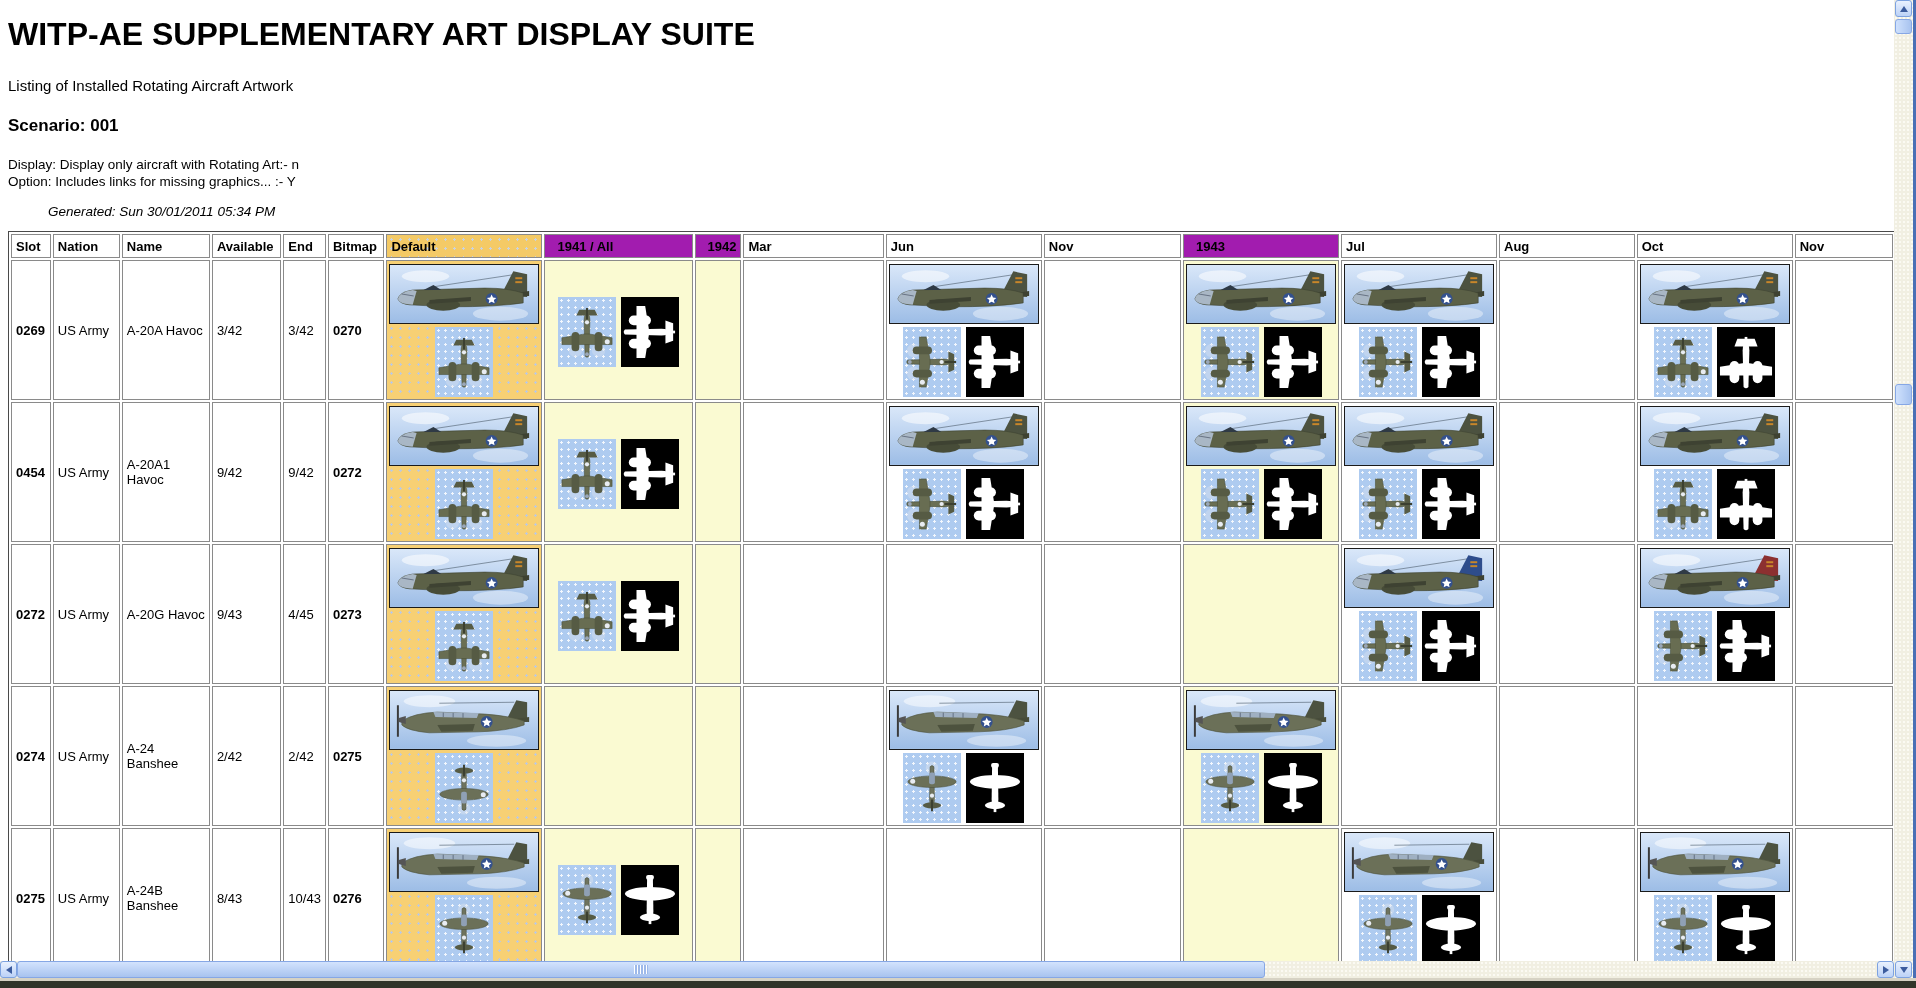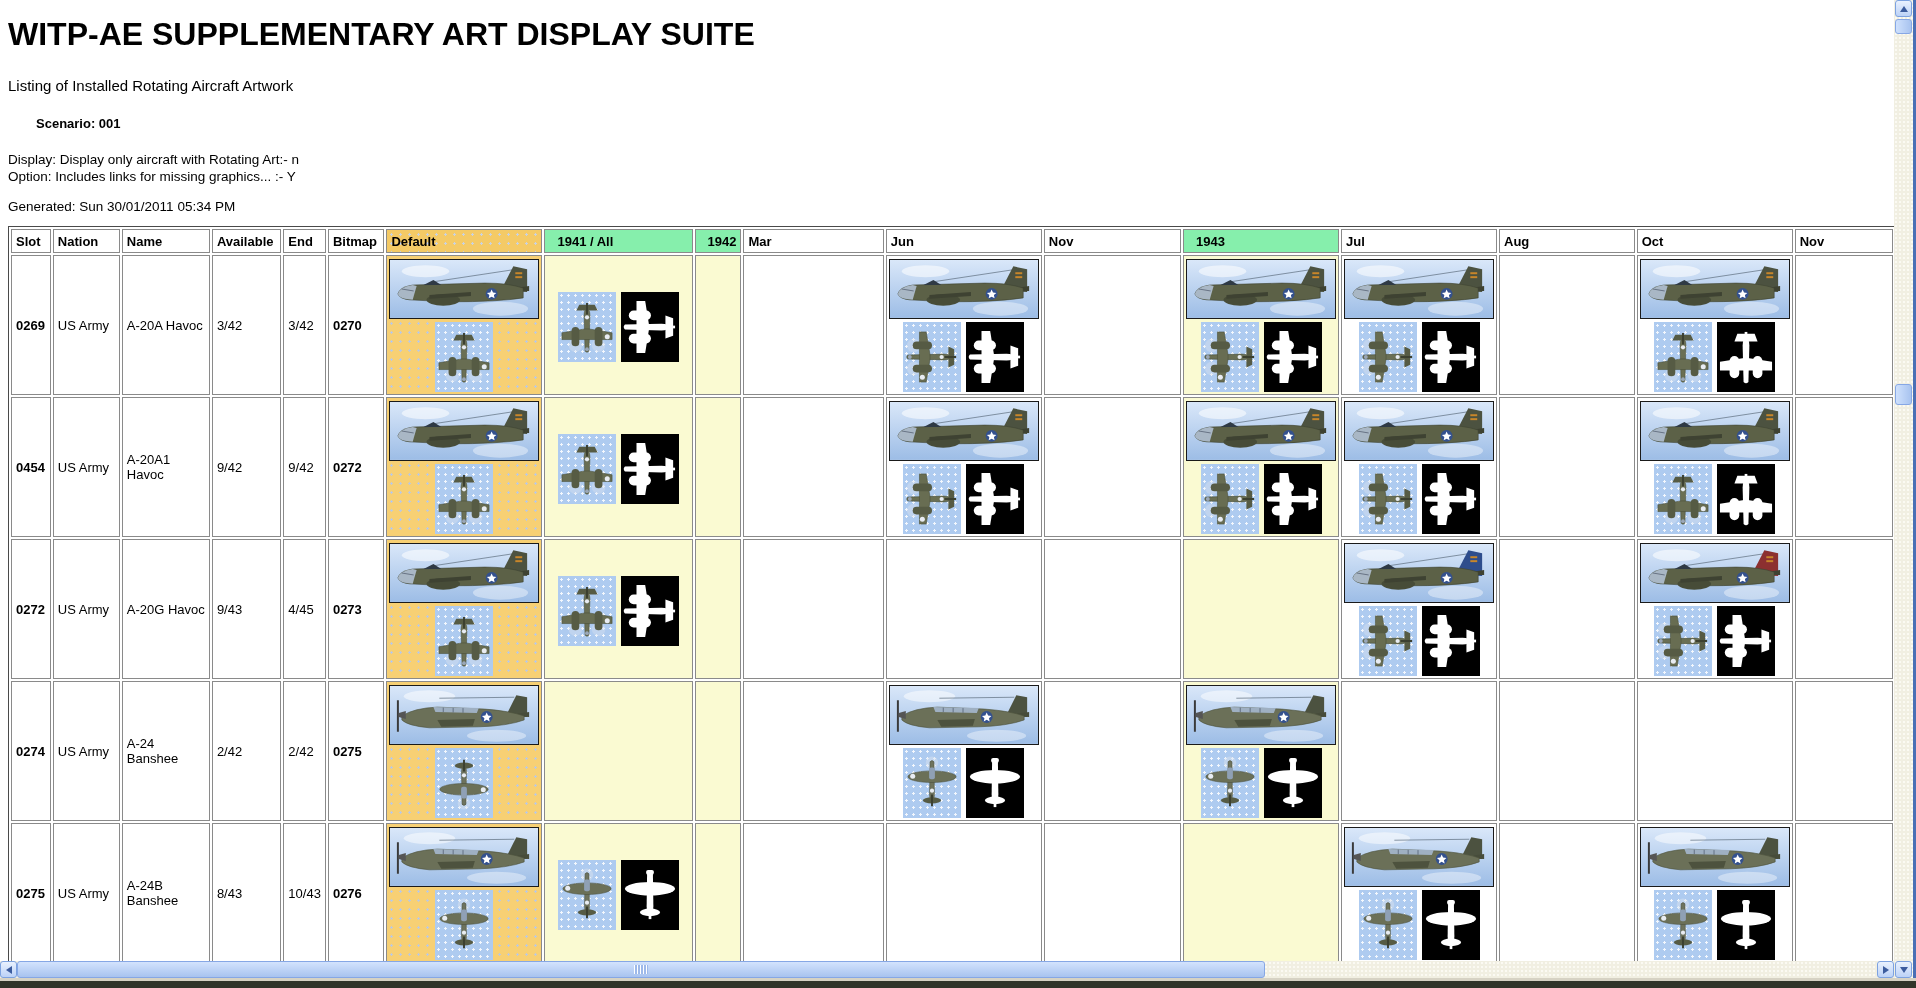--- a/index.html
+++ b/index.html
@@ -1,35 +1,35 @@
 <!DOCTYPE html>
 <html><head>
 <meta charset="utf-8">
 <style>
   html,body{margin:0;padding:0;background:#888;}
   .page{position:relative;width:1916px;height:988px;overflow:hidden;background:#fff;
         font-family:"Liberation Sans",sans-serif;color:#000;}
   .content{position:absolute;left:0;top:0;width:1896px;height:978px;overflow:hidden;padding-left:8px;box-sizing:border-box;}
   h1{margin:16px 0 0 0;font-size:32px;font-weight:bold;letter-spacing:0;}
   .subtitle{margin-top:24px;font-size:15px;font-weight:normal;}
-  .scenario{margin-top:22px;font-size:13px;font-weight:bold;margin-left:28px;}
+  .scenario{margin-top:22px;font-size:17px;font-weight:bold;}
   .options{margin-top:20px;font-size:13.5px;line-height:17px;}
-  .generated{margin-top:14px;font-size:13.5px;}
+  .generated{margin-top:14px;font-size:13.5px;font-style:italic;margin-left:40px;}
   table{margin:12px 0 0 0;border-collapse:separate;border-spacing:2px;border:1px solid #4a4a4a;background:#fff;table-layout:fixed;}
   th,td{border:1px solid #8a8a8a;font-size:13px;padding:2px 4px;box-sizing:border-box;overflow:hidden;}
   th{text-align:left;font-weight:bold;height:24px;white-space:nowrap;}
   td{height:140px;vertical-align:middle;}
   td.info{padding-left:4px;}
   td.bold{font-weight:bold;}
   .bg-white{background:#fff;}
   .bg-yellow{background:#fafad2;}
   .bg-orange{background:#f7d074;
      background-image:radial-gradient(#bfc9da 1px,rgba(0,0,0,0) 1.2px);background-size:9px 9px;}
   th.bg-orange{background:#f4ca66;background-image:radial-gradient(#c9d2e0 1px,rgba(0,0,0,0) 1.2px);background-size:9px 9px;}
-  th.bg-yellow{background:#86efac;padding-left:12px;}
+  th.bg-yellow{background:#a21caf;padding-left:12px;}
   
   .col-slot{width:40px}.col-nation{width:70px}.col-name{width:93px}.col-available{width:70px}
   .col-end{width:40px}.col-bitmap{width:57px}.col-default{width:152px}.col-y1941{width:152px}
   .col-y1942{width:34px}.col-mar{width:160px}.col-jun{width:154px}.col-nov1{width:156px}
   .col-y1943{width:156px}.col-jul{width:150px}.col-aug{width:154px}.col-oct{width:156px}.col-nov2{width:110px}
   
   td.art-cell{text-align:center;padding:2px;}
   .art{display:inline-block;}
   .side{display:block;width:148px;height:58px;border:1px solid #1a1a1a;margin:1px auto 0 auto;
         background:linear-gradient(#dae8f9,#a4c1e6);color:#4c5240;}

